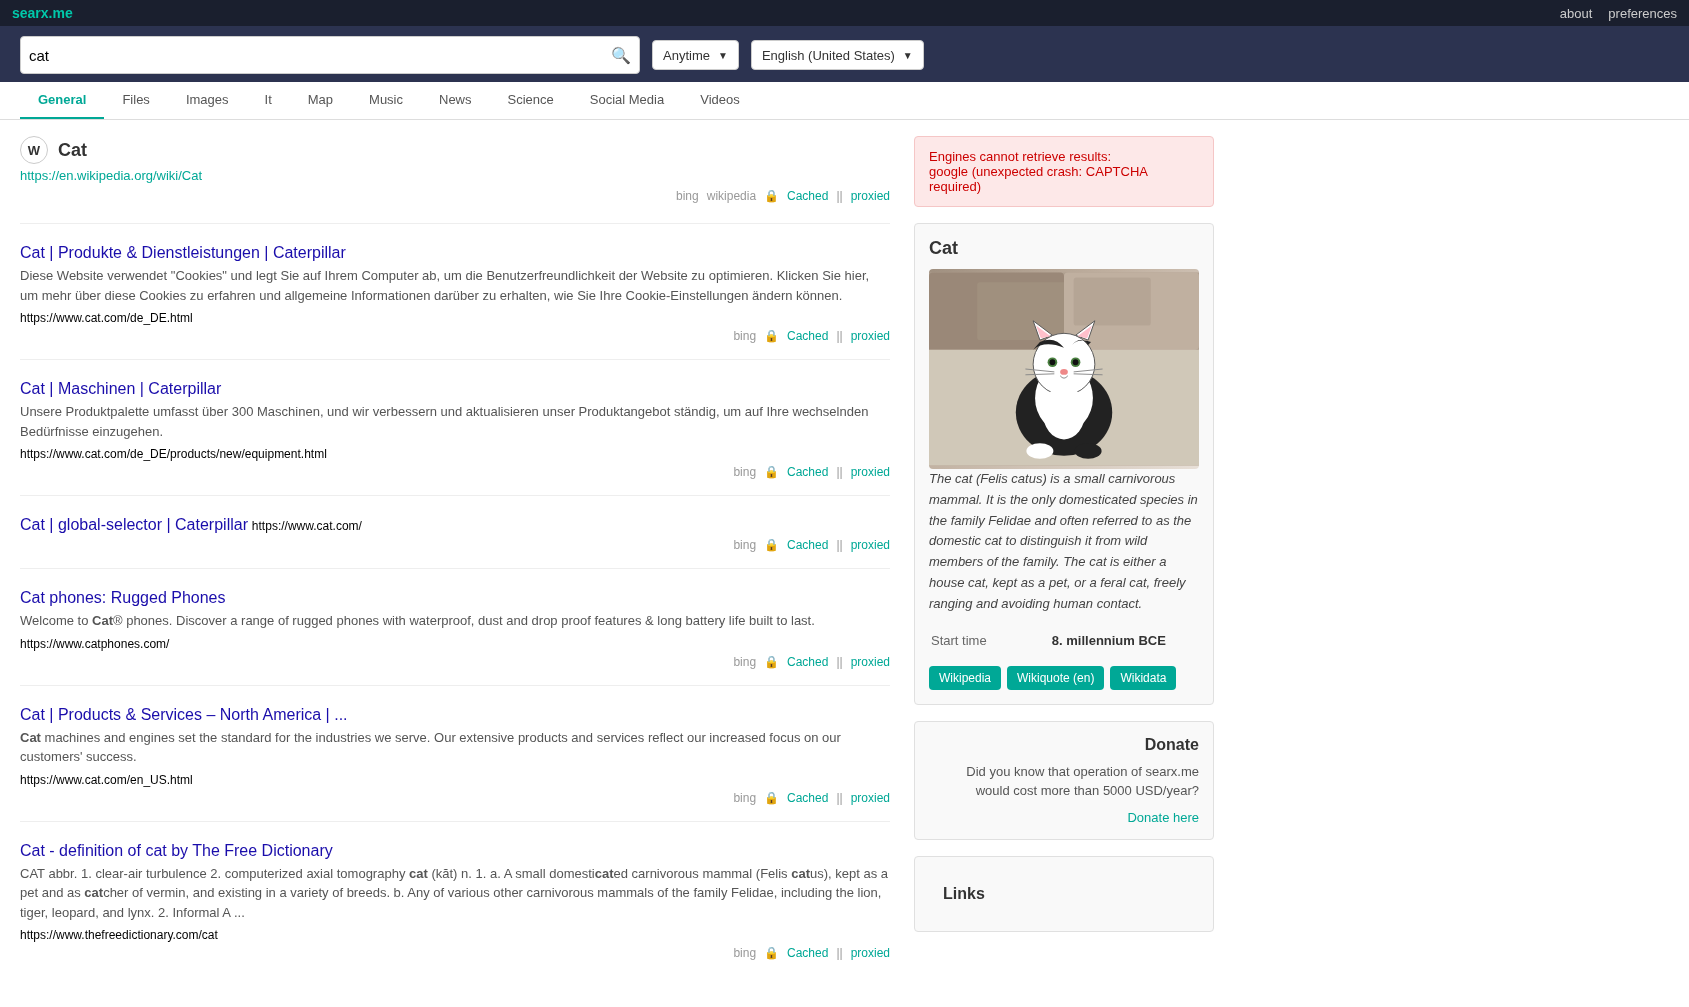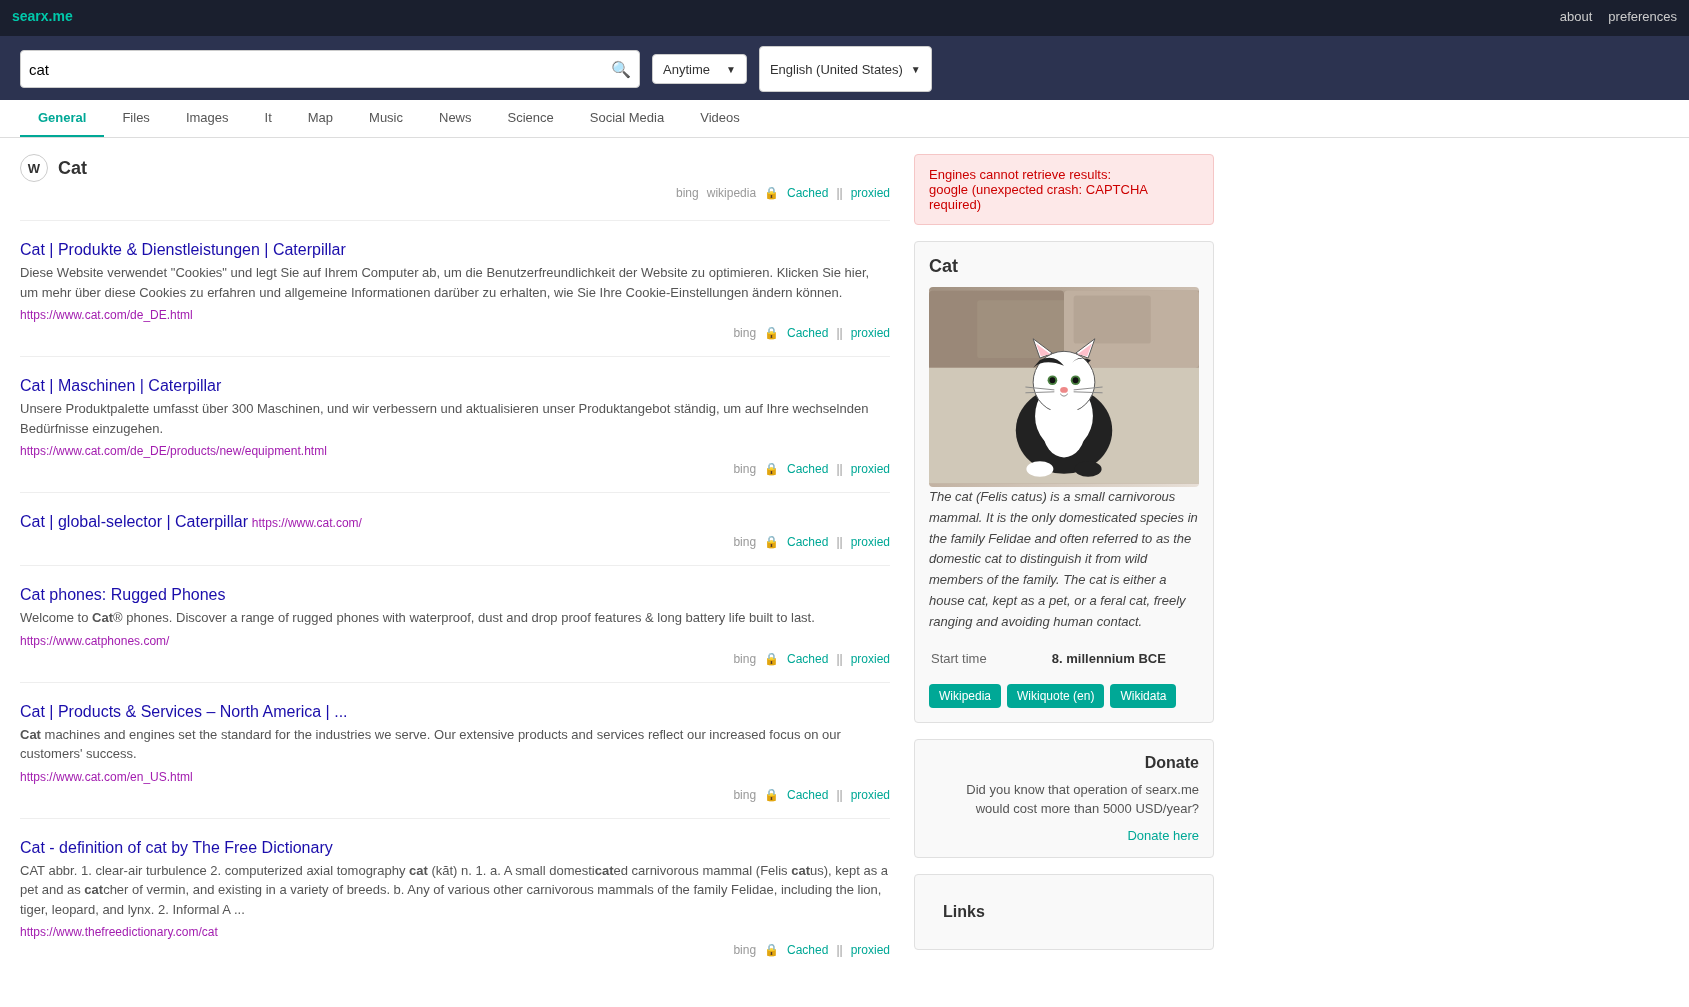--- a/index.html
+++ b/index.html
@@ -1,23 +1,23 @@
 <!DOCTYPE html>
 <html><head>
   <meta charset="utf-8">
   <style>
     * { box-sizing: border-box; margin: 0; padding: 0; }
     body { font-family: Arial, sans-serif; font-size: 14px; background: #fff; color: #333; }
 
     
     #topbar {
       background: #1a1f2e;
-      height: 36px;
-      display: flex;
-      align-items: flex-end;
+      height: 26px;
+      display: flex;
+      align-items: center;
       justify-content: space-between;
       padding: 12px 12px;
     }
     #topbar .logo {
       color: #00c8aa;
       font-weight: bold;
       font-size: 14px;
       text-decoration: none;
     }
     #topbar .top-links {
@@ -171,21 +171,21 @@
       display: inline-block;
       margin-bottom: 4px;
     }
     .result-snippet {
       font-size: 13px;
       color: #555;
       line-height: 1.5;
       margin-bottom: 4px;
     }
     .result-url {
-      color: #a21caf;
+      color: #000000;
       font-size: 12px;
       text-decoration: none;
       display: inline-block;
       margin-bottom: 4px;
     }
     .result-bottom-row {
       display: flex;
       align-items: center;
       justify-content: flex-end;
       gap: 8px;
@@ -325,32 +325,32 @@
     }
     .anytime-select {
       display: flex;
       align-items: center;
       background: #fff;
       border: 1px solid #ccc;
       border-radius: 4px;
       padding: 4px 10px;
       cursor: pointer;
       height: 30px;
-      gap: 12px;
+      gap: 4px;
       font-size: 13px;
     }
     .lang-select {
       display: flex;
       align-items: center;
       background: #fff;
       border: 1px solid #ccc;
       border-radius: 4px;
       padding: 4px 10px;
       cursor: pointer;
-      height: 46px;
+      height: 30px;
       gap: 4px;
       font-size: 13px;
     }
   </style>
 </head>
 <body>
 
 <div id="topbar">
   <a class="logo" href="#">searx.me</a>
   <div class="top-links">
@@ -391,20 +391,21 @@
 
 <div id="main">
 
   <div id="results">
 
     <div class="result-item">
       <div class="wiki-header">
         <div class="wiki-logo">W</div>
         <span class="wiki-title">Cat</span>
       </div>
+      <a class="wiki-url" href="#">https://en.wikipedia.org/wiki/Cat</a>
       <div class="result-source-row">
         <span class="source-label">bing</span>
         <span class="source-label">wikipedia</span>
         <span class="pipe-icon">🔒</span>
         <a class="source-link" href="#">Cached</a>
         <span class="pipe-icon">||</span>
         <a class="source-link" href="#">proxied</a>
       </div>
     </div>
 

